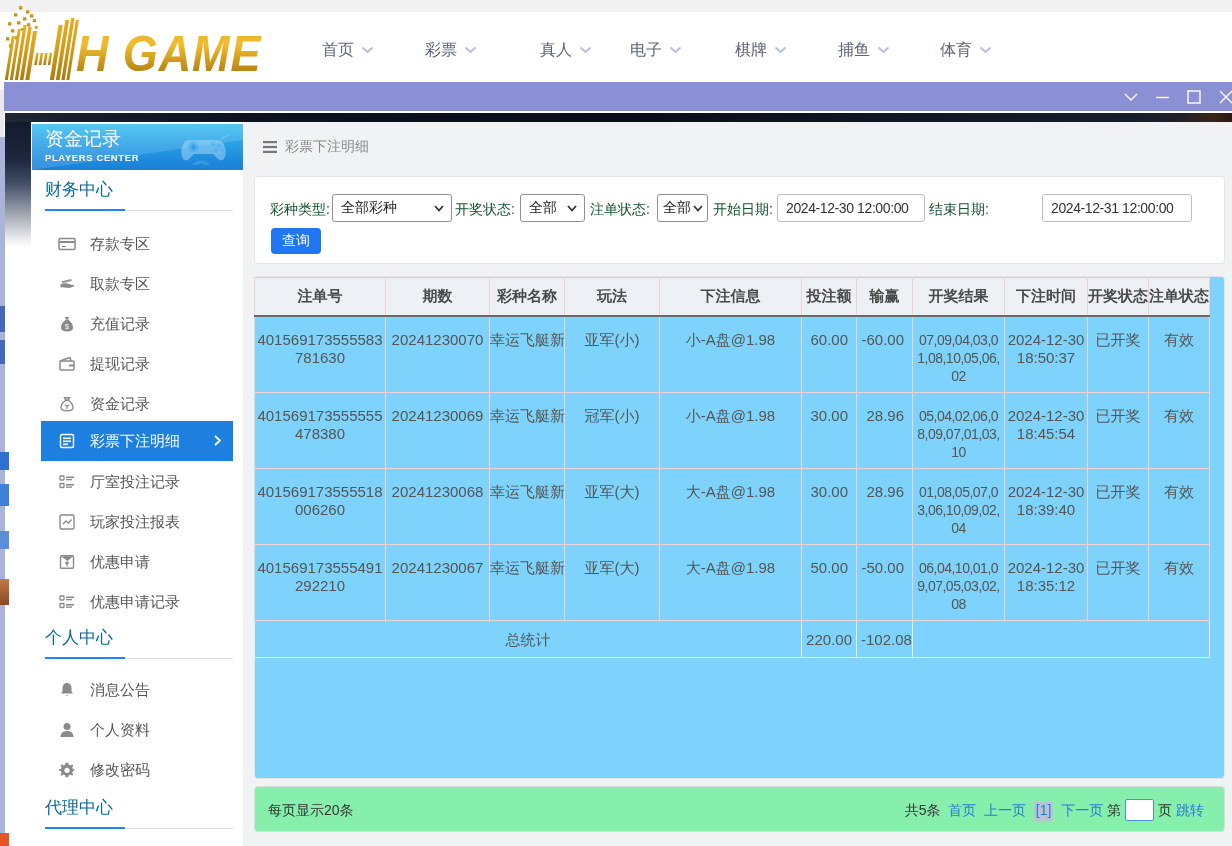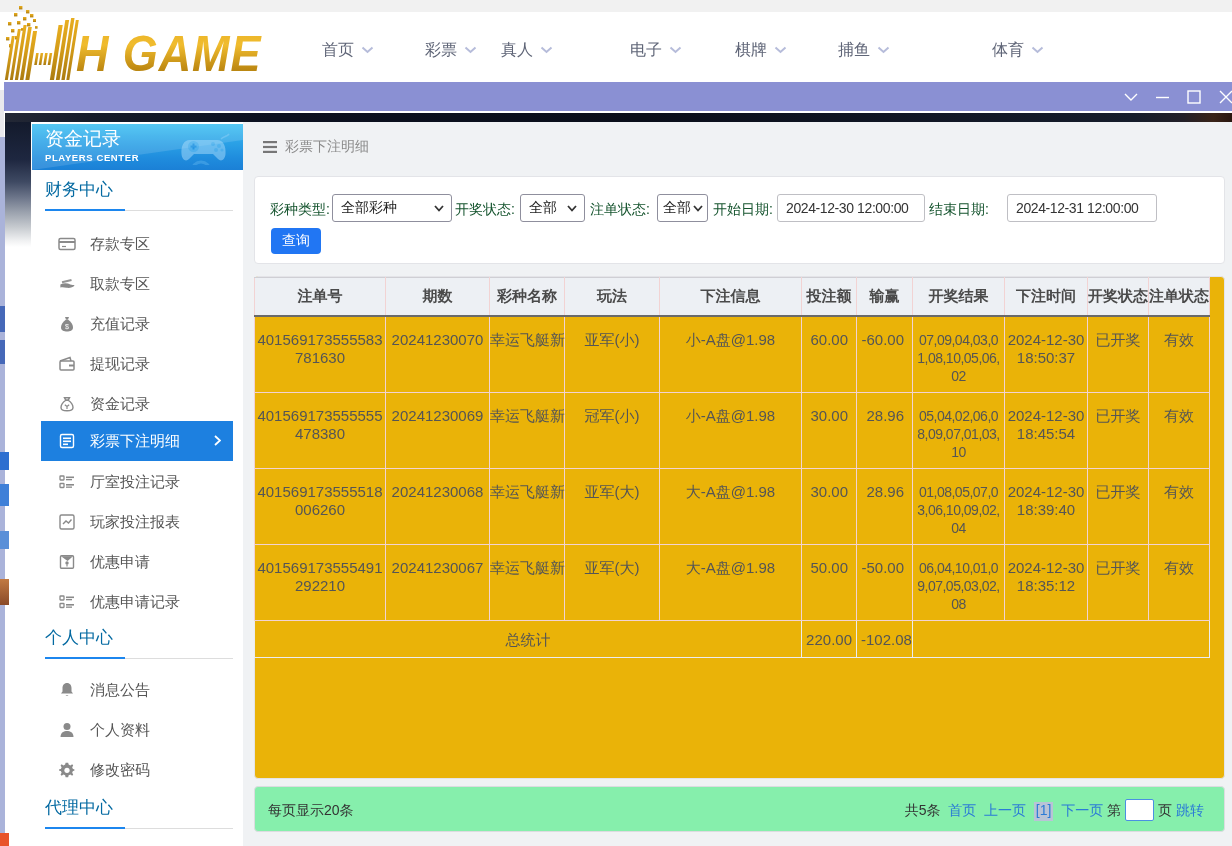--- a/index.html
+++ b/index.html
@@ -50,21 +50,21 @@
 .fsel { top:194px; height:28px; background:#fff; border:1px solid #8f8f9d; border-radius:3px; font-size:14px; color:#222;
   display:flex; align-items:center; padding-left:8px; }
 .fsel svg { position:absolute; right:7px; top:10px; }
 .fsel.sel3 { padding-left:5px; }
 .fsel.sel3 svg { right:4px; }
 .finput { top:194px; height:28px; background:#fff; border:1px solid #bfbfc4; border-radius:3px; font-size:14px; color:#333;
   letter-spacing:-0.4px; white-space:nowrap; display:flex; align-items:center; padding-left:8px; }
 #btnq { left:271px; top:228px; width:50px; height:26px; background:#2176f3; border-radius:4px; color:#fff; font-size:14px;
   display:flex; align-items:center; justify-content:center; }
 
-#tablebox { left:254px; top:276px; width:971px; height:503px; background:#eab308; border:1px solid #e4e4e8; border-radius:4px; }
+#tablebox { left:254px; top:276px; width:971px; height:503px; background:#7dd3fc; border:1px solid #e4e4e8; border-radius:4px; }
 table { border-collapse:collapse; table-layout:fixed; width:955px; position:absolute; left:-1px; top:0px; }
 th { background:#edf0f4; border-left:1px solid #f2d3d3; border-right:1px solid #f2d3d3; border-top:1px solid #cfcfd4;
   border-bottom:2px solid #6a6a6a; font-size:15px; color:#4a4a4a; font-weight:bold; height:38px; }
 td { border:1px solid #f2d3d3; font-size:15px; color:#555; vertical-align:top; text-align:center;
   padding:14px 2px 7px; line-height:18px; }
 td.nw { white-space:nowrap; padding-left:0; padding-right:0; }
 td.res { font-size:14px; letter-spacing:-0.5px; }
 tr.data { height:75px; }
 tr.stat td { border:1px solid #ececf0; padding:10px 4px 8px; }
 tr.stat1 td { height:39px; }
@@ -138,33 +138,33 @@
     <text transform="translate(76,70.5) scale(0.9,1)" fill="url(#gold)" font-family="'Liberation Sans',sans-serif" font-weight="bold" font-style="italic" font-size="50" letter-spacing="1">H GAME</text>
   </svg>
 
   <div id="navs">
       <div class="abs nav" style="left:322px">首页<svg width="13" height="8" viewBox="0 0 13 8" fill="none" stroke="#b6bcda" stroke-width="2">
           <path d="M1.5 1.5 L6.5 6 L11.5 1.5"></path>
         </svg></div>
       <div class="abs nav" style="left:425px">彩票<svg width="13" height="8" viewBox="0 0 13 8" fill="none" stroke="#b6bcda" stroke-width="2">
           <path d="M1.5 1.5 L6.5 6 L11.5 1.5"></path>
         </svg></div>
-      <div class="abs nav" style="left:501px">真人<svg width="13" height="8" viewBox="0 0 13 8" fill="none" stroke="#b6bcda" stroke-width="2">
+      <div class="abs nav" style="left:540px">真人<svg width="13" height="8" viewBox="0 0 13 8" fill="none" stroke="#b6bcda" stroke-width="2">
           <path d="M1.5 1.5 L6.5 6 L11.5 1.5"></path>
         </svg></div>
       <div class="abs nav" style="left:630px">电子<svg width="13" height="8" viewBox="0 0 13 8" fill="none" stroke="#b6bcda" stroke-width="2">
           <path d="M1.5 1.5 L6.5 6 L11.5 1.5"></path>
         </svg></div>
       <div class="abs nav" style="left:735px">棋牌<svg width="13" height="8" viewBox="0 0 13 8" fill="none" stroke="#b6bcda" stroke-width="2">
           <path d="M1.5 1.5 L6.5 6 L11.5 1.5"></path>
         </svg></div>
       <div class="abs nav" style="left:838px">捕鱼<svg width="13" height="8" viewBox="0 0 13 8" fill="none" stroke="#b6bcda" stroke-width="2">
           <path d="M1.5 1.5 L6.5 6 L11.5 1.5"></path>
         </svg></div>
-      <div class="abs nav" style="left:992px">体育<svg width="13" height="8" viewBox="0 0 13 8" fill="none" stroke="#b6bcda" stroke-width="2">
+      <div class="abs nav" style="left:940px">体育<svg width="13" height="8" viewBox="0 0 13 8" fill="none" stroke="#b6bcda" stroke-width="2">
           <path d="M1.5 1.5 L6.5 6 L11.5 1.5"></path>
         </svg></div>
     </div>
 
   <div class="abs" id="titlebar">
     <svg class="abs" style="left:1120px;top:8px" width="110" height="14" viewBox="0 0 110 14" fill="none" stroke="#fff" stroke-width="1.4">
       <path d="M1 4 L7 10 L13 4"></path>
       <path d="M32 7.5 L45 7.5"></path>
       <rect x="64" y="1" width="12" height="12"></rect>
       <path d="M96 1 L108 13 M108 1 L96 13"></path>
@@ -334,21 +334,21 @@
       <div class="abs fsel" style="left:520px;width:65px">全部<svg width="10" height="7" viewBox="0 0 10 7" fill="none" stroke="#333" stroke-width="1.8">
           <path d="M1 1 L5 5.5 L9 1"></path>
         </svg></div>
       <div class="abs flabel" style="left:590px">注单状态:</div>
       <div class="abs fsel sel3" style="left:657px;width:51px">全部<svg width="10" height="7" viewBox="0 0 10 7" fill="none" stroke="#333" stroke-width="1.8">
           <path d="M1 1 L5 5.5 L9 1"></path>
         </svg></div>
       <div class="abs flabel" style="left:713px">开始日期:</div>
       <div class="abs finput" style="left:777px;width:148px">2024-12-30 12:00:00</div>
       <div class="abs flabel" style="left:929px">结束日期:</div>
-      <div class="abs finput" style="left:1007px;width:150px">2024-12-31 12:00:00</div>
+      <div class="abs finput" style="left:1042px;width:150px">2024-12-31 12:00:00</div>
     </div>
   <div class="abs" id="btnq">查询</div>
 
   <div class="abs" id="tablebox">
     <table>
       <colgroup>
         <col style="width:131px">
           <col style="width:104px">
           <col style="width:75px">
           <col style="width:95px">

